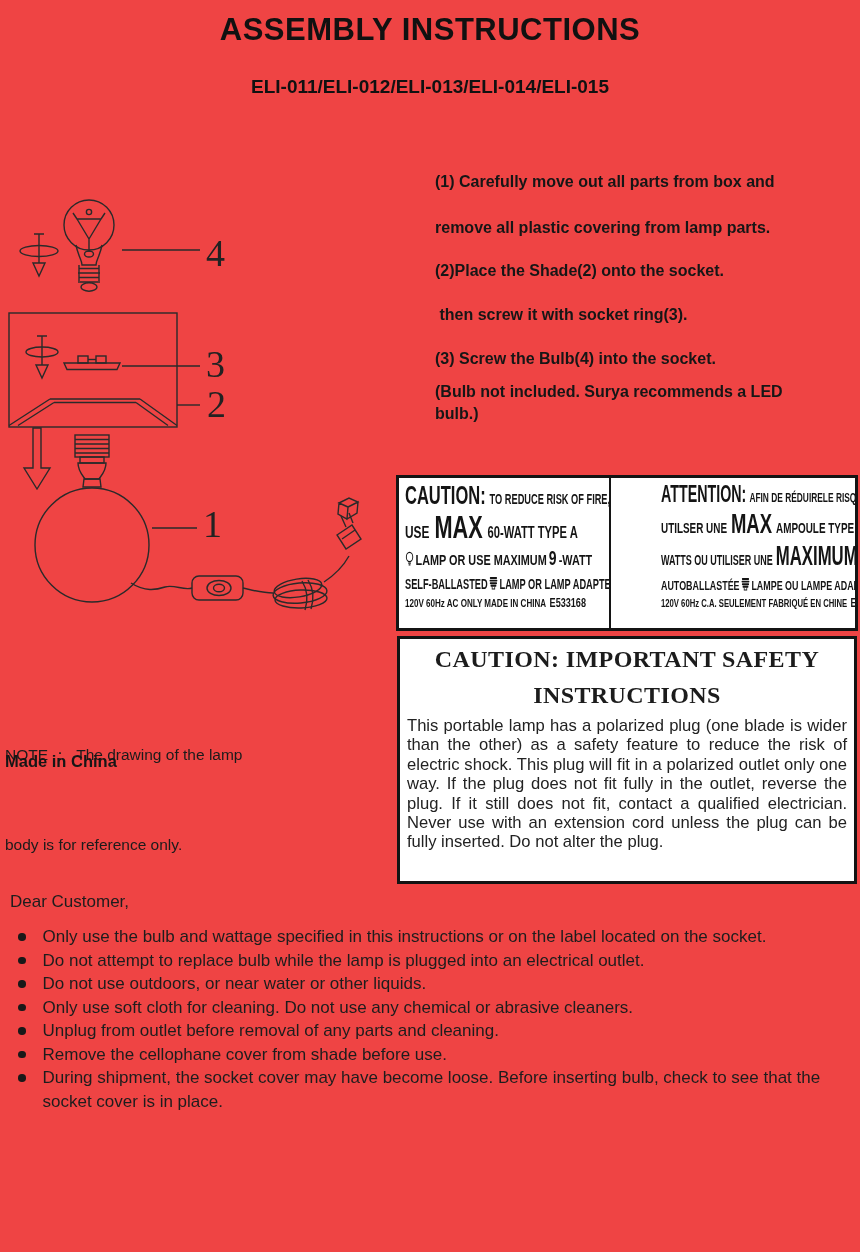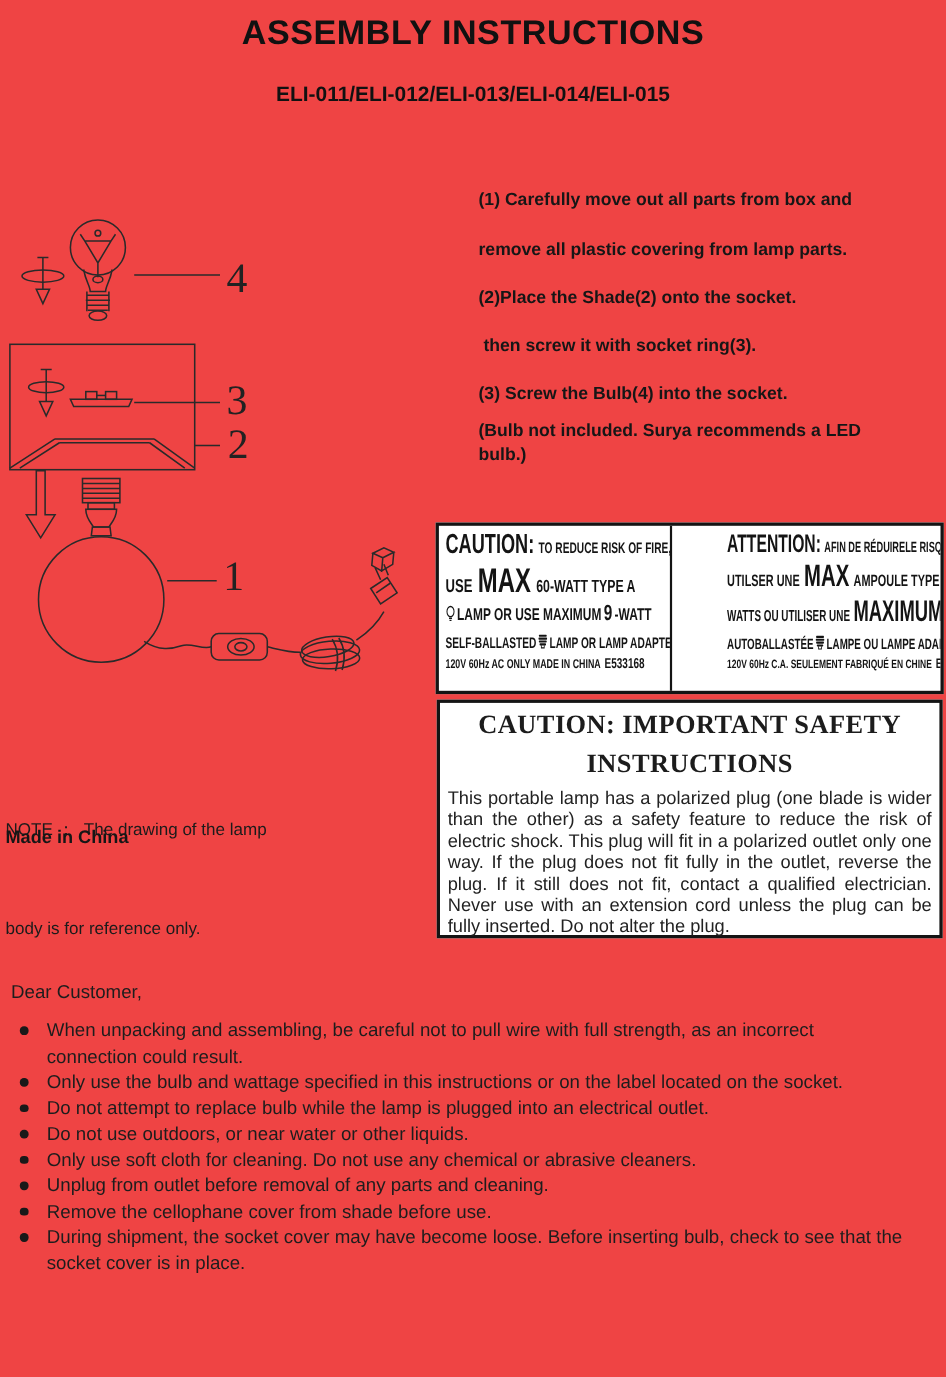--- a/index.html
+++ b/index.html
@@ -24,21 +24,21 @@
           border:3px solid #141414;box-sizing:border-box;display:flex;background:#fff;gap:43px;}
   .ccell{box-sizing:border-box;padding:5px 0 0 6px;overflow:hidden;}
   .ccell.en{width:212px;border-right:2px solid #141414;}
   .ccell.fr{flex:1;padding-left:7px;}
   .cline{display:flex;align-items:baseline;white-space:nowrap;transform-origin:0 60%;
          font-weight:bold;color:#141414;}
   .sx62{transform:scaleX(.62);} .sx66{transform:scaleX(.66);} .sx70{transform:scaleX(.70);}
   .cline .big{line-height:1;} .cline span{line-height:1.05;}
   .bicon{position:relative;top:2px;flex:0 0 auto;}
   
-  .sbox{position:absolute;left:397px;top:636px;width:460px;height:217px;
+  .sbox{position:absolute;left:397px;top:636px;width:460px;height:248px;
         border:3px solid #141414;box-sizing:border-box;padding:3px 7px 0 7px;background:#fff;}
   .stitle{font-family:"Liberation Serif",serif;font-weight:bold;font-size:24px;
           text-align:center;color:#1c1c1c;letter-spacing:.4px;margin-top:4px;}
   .stitle2{margin-top:9px;}
   .sbody{margin-top:7px;font-size:16.6px;line-height:19.4px;text-align:justify;color:#222;}
   
   .note{position:absolute;left:5px;top:680px;font-size:15.5px;font-weight:normal;
         color:#1b1b1b;line-height:30px;white-space:pre;}
   .made{position:absolute;left:5px;top:752px;font-size:16.5px;font-weight:bold;color:#161616;}
   
@@ -226,24 +226,20 @@
     <div>NOTE ：  The drawing of the lamp</div>
     <div>body is for reference only.</div>
   </div>
   <div class="made">Made in China</div>
 
   <div class="letter">
     <p class="salutation">Dear Customer,</p>
     <div>
       <div class="brow">
           <span class="dot"></span>
-          <span class="btext">When unpacking and assembling, be careful not to pull wire with full strength, as an incorrect connection could result.</span>
-        </div>
-      <div class="brow">
-          <span class="dot"></span>
           <span class="btext">Only use the bulb and wattage specified in this instructions or on the label located on the socket.</span>
         </div>
       <div class="brow">
           <span class="dot"></span>
           <span class="btext">Do not attempt to replace bulb while the lamp is plugged into an electrical outlet.</span>
         </div>
       <div class="brow">
           <span class="dot"></span>
           <span class="btext">Do not use outdoors, or near water or other liquids.</span>
         </div>

